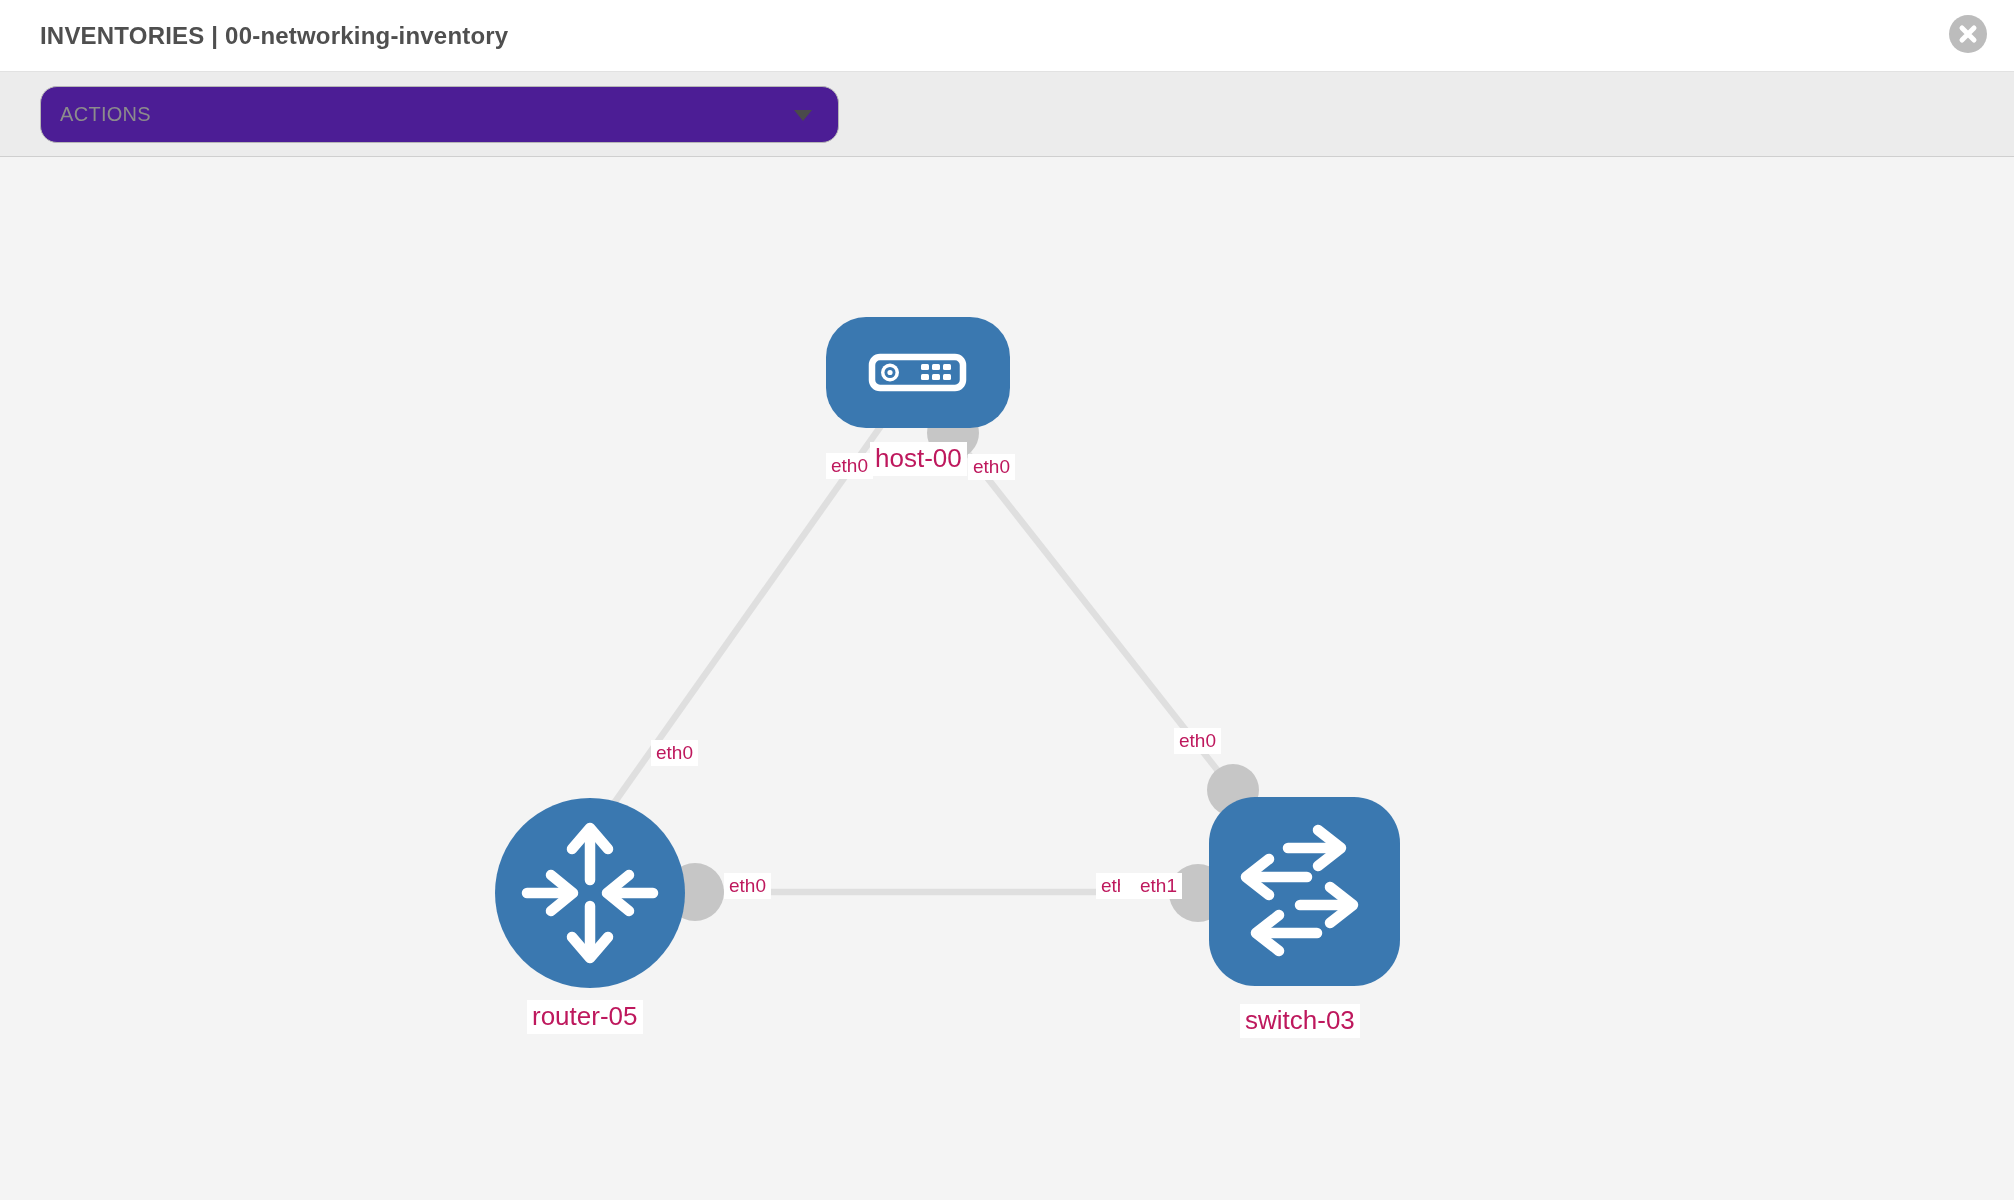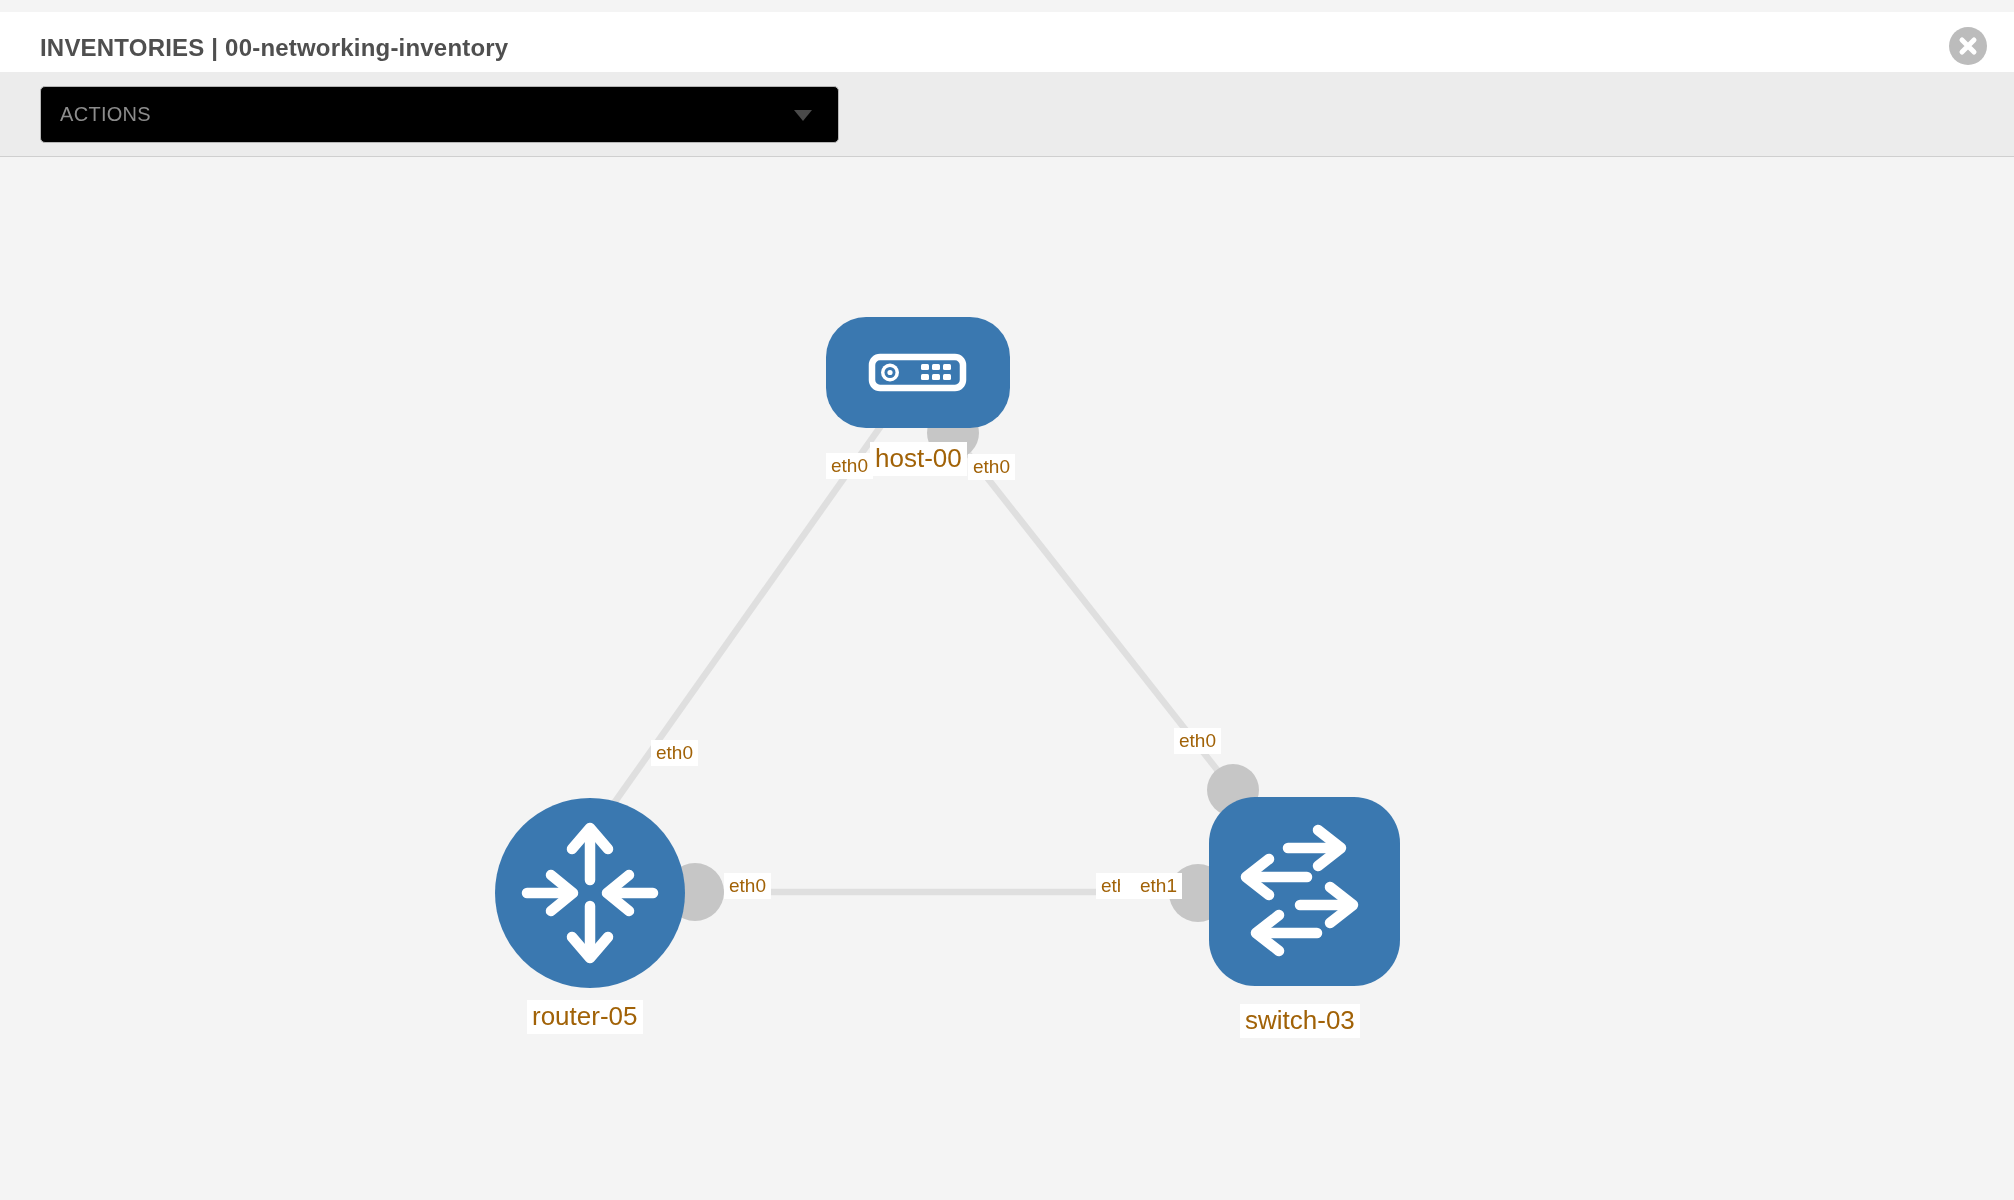--- a/index.html
+++ b/index.html
@@ -3,38 +3,38 @@
 <meta charset="utf-8">
 <style>
   html,body{margin:0;padding:0;}
   body{
     width:2014px;height:1200px;overflow:hidden;position:relative;
     font-family:"Liberation Sans",sans-serif;background:#f4f4f4;
   }
   
   .header{
     position:absolute;left:0;top:0;width:2014px;height:71px;background:#ffffff;
-    border-bottom:1px solid #e2e2e2;display:flex;align-items:center;margin-top:12px;
+    border-bottom:1px solid #e2e2e2;display:flex;align-items:center;
   }
   .page-title{
     margin-left:40px;font-size:24px;font-weight:700;color:#4f4f4f;letter-spacing:.2px;
   }
   .close-btn{
     position:absolute;right:27px;top:15px;width:38px;height:38px;border-radius:50%;
     background:#bcbcbc;display:flex;align-items:center;justify-content:center;cursor:pointer;
   }
   .close-btn svg{display:block;}
   
   .toolbar{
     position:absolute;left:0;top:72px;width:2014px;height:84px;background:#ececec;
     border-bottom:1px solid #cfcfcf;
   }
   .select{
-    position:absolute;top:14px;height:55px;background:#000000;border:1px solid #b6b6b6;
-    border-radius:5px;display:flex;align-items:center;cursor:pointer;
+    position:absolute;top:14px;height:55px;background:#4c1d95;border:1px solid #b6b6b6;
+    border-radius:17px;display:flex;align-items:center;cursor:pointer;
   }
   .select .sel-label{font-size:20px;color:#8c8c8c;margin-left:19px;letter-spacing:.3px;}
   .caret{
     position:absolute;right:26px;top:50%;margin-top:-5px;width:0;height:0;
     border-left:9px solid transparent;border-right:9px solid transparent;
   }
   .caret.dark{border-top:11px solid #4a4a4a;}
   .caret.slate{border-top:12px solid #72808d;}
   .sel-actions{left:40px;width:797px;}
   .sel-search{left:1178px;width:801px;}
@@ -44,21 +44,21 @@
   }
   .tool-wrench{left:1044px;}
   .tool-key{left:1111px;}
   
   .canvas{
     position:absolute;left:0;top:157px;width:2014px;height:1043px;background:#f4f4f4;
     overflow:hidden;
   }
   .canvas svg{position:absolute;left:0;top:0;}
   .diag-label{
-    position:absolute;background:#ffffff;color:#a16207;white-space:nowrap;
+    position:absolute;background:#ffffff;color:#be185d;white-space:nowrap;
     padding:2px 5px;line-height:1.15;
   }
   .node-label{font-size:26px;z-index:4;}
   .iface-label{font-size:19px;z-index:2;}
   .iface-top{z-index:3;}
 </style>
 </head>
 <body>
 
 <div class="header">

